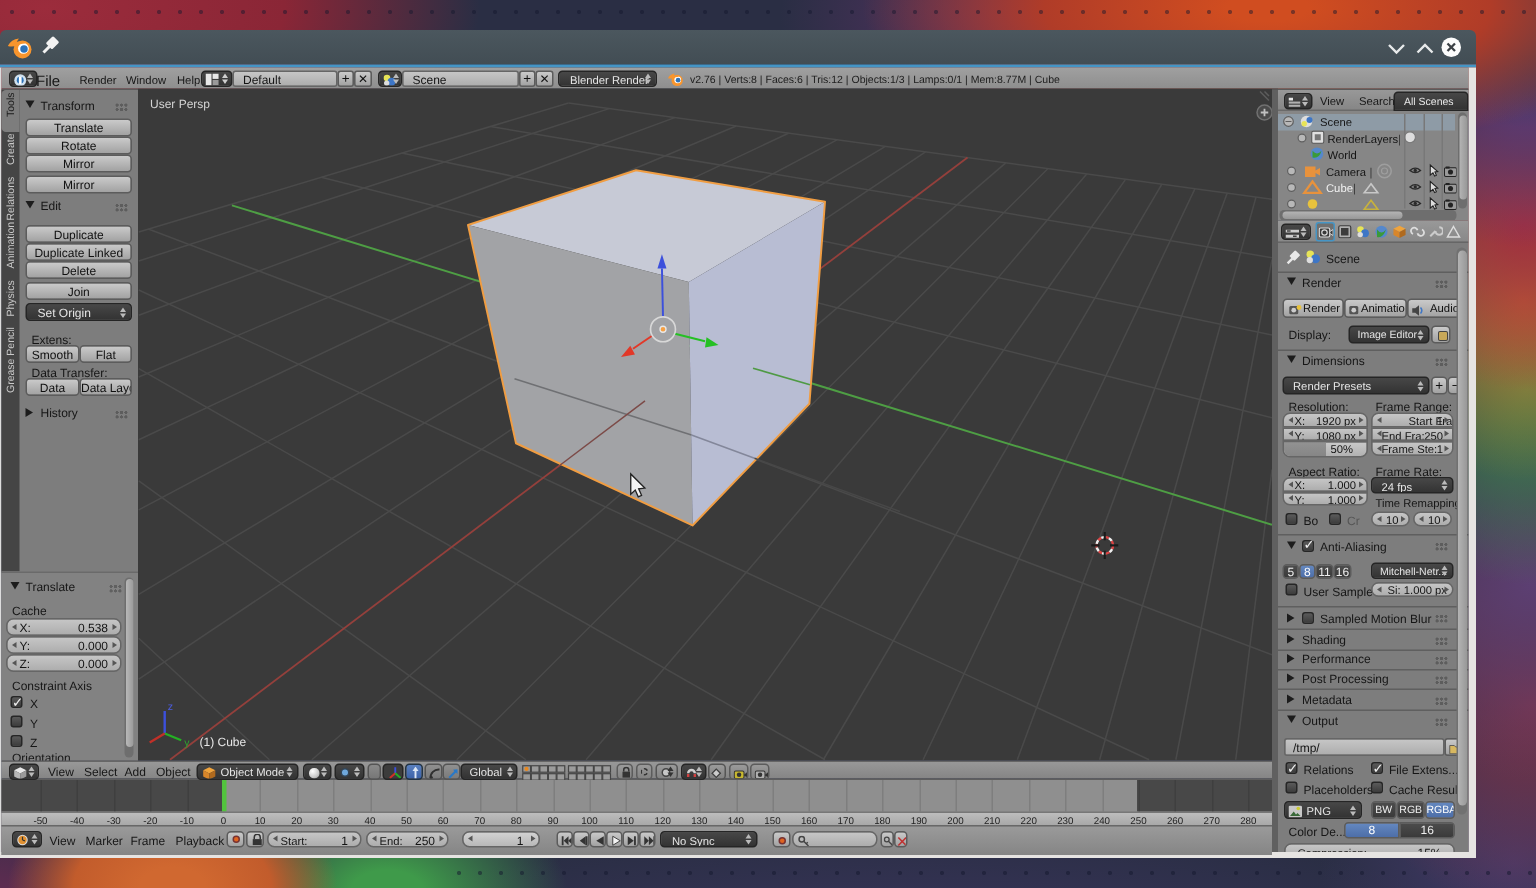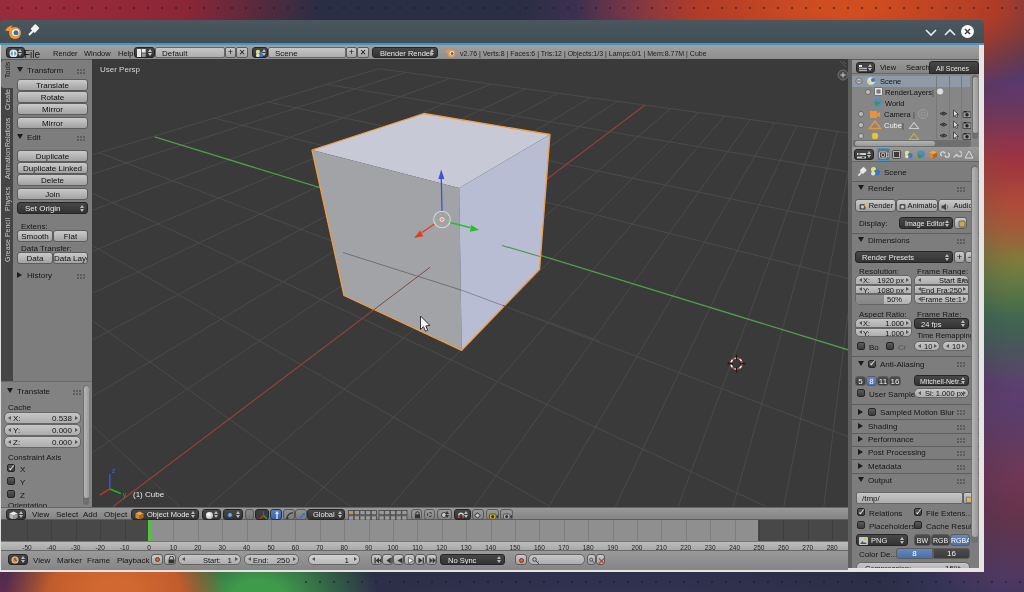--- a/index.html
+++ b/index.html
@@ -519,21 +519,21 @@
   <div class="abs tx" style="left:116px;top:6px">Playback</div>
   <div class="btn" style="left:150px;top:3px;width:12px;height:11px">
         <div class="abs" style="left:2.5px;top:2.5px;width:5px;height:5px;border-radius:50%;background:#e06420;border:0.5px solid #733"></div>
       </div>
   <div class="btn" style="left:163px;top:3px;width:12px;height:11px">
         <svg class="abs" style="left:2.5px;top:1.5px" width="7" height="8" viewBox="0 0 7 8">
           <rect x="0.5" y="3.4" width="6" height="4" fill="#333"></rect>
           <path d="M1.5 3.4 V2.2 A2 2 0 0 1 5.5 2.2 V3.4" fill="none" stroke="#333"></path>
         </svg>
       </div>
-  <div class="fld num" style="left:177px;top:3px;width:63px;height:11px"><span style="margin-left:24px;line-height:11px;font-size:7.5px">Start:</span><span class="abs" style="right:8px;line-height:11px">1</span></div>
+  <div class="fld num" style="left:177px;top:3px;width:63px;height:11px"><span style="margin-left:8px;line-height:11px;font-size:7.5px">Start:</span><span class="abs" style="right:8px;line-height:11px">1</span></div>
   <div class="fld num" style="left:243px;top:3px;width:55px;height:11px"><span style="margin-left:8px;line-height:11px;font-size:7.5px">End:</span><span class="abs" style="right:8px;line-height:11px">250</span></div>
   <div class="fld num" style="left:307px;top:3px;width:52px;height:11px;background:linear-gradient(#d2d2d2,#b8b8b8)">
         <span class="abs" style="right:10px;line-height:11px">1</span>
       </div>
   <div class="btn" style="left:370px;top:3px;width:11px;height:11px">
         <svg class="abs" style="left:1.5px;top:2px" width="8" height="7" viewBox="0 0 8 7">
           <polygon points="5,0.5 5,6.5 1.8,3.5" fill="#333"></polygon>
           <rect x="0.5" y="0.5" width="1.2" height="6" fill="#333"></rect>
           <polygon points="8,0.5 8,6.5 4.8,3.5" fill="#333"></polygon>
         </svg>

